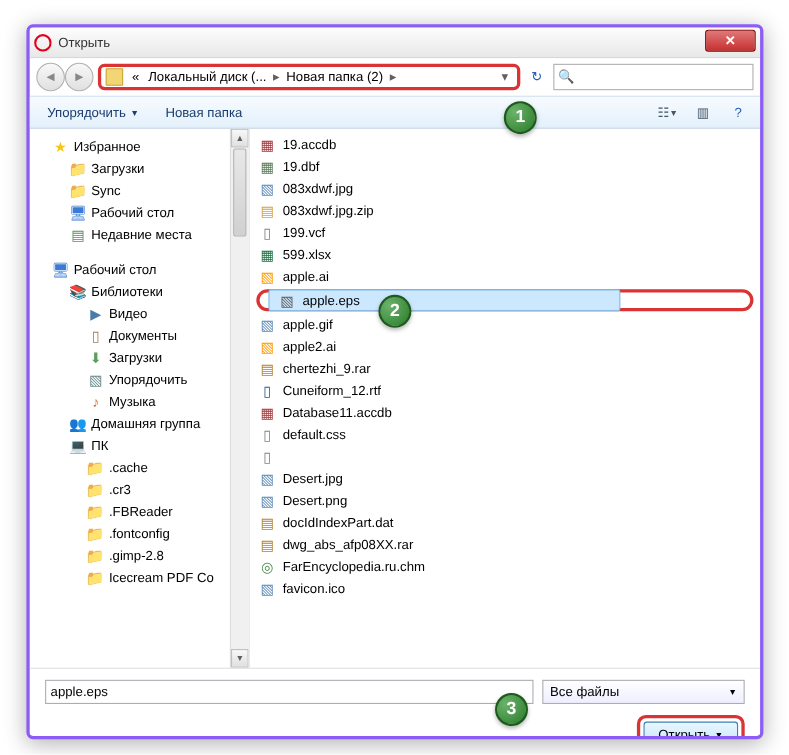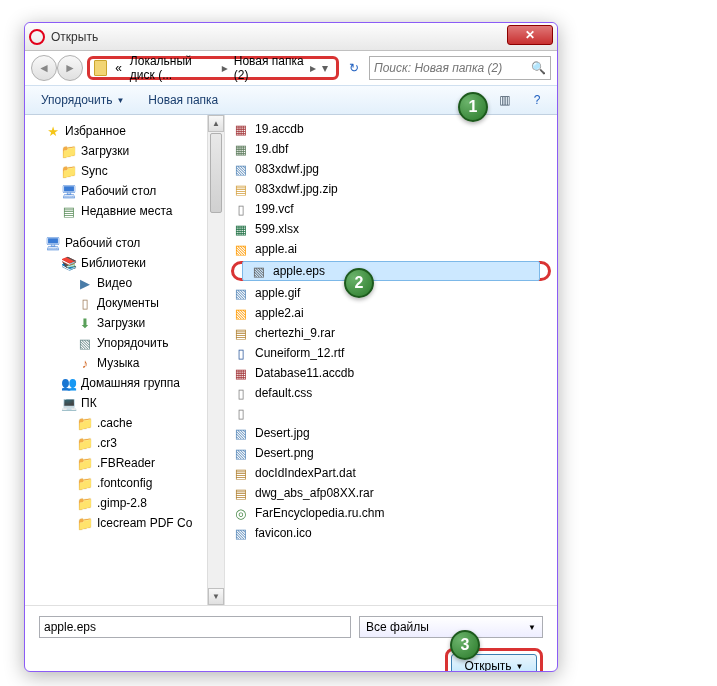--- a/index.html
+++ b/index.html
@@ -1,17 +1,17 @@
 <!DOCTYPE html>
 <html><head>
 <meta charset="utf-8">
 <style>
 * { box-sizing: border-box; margin: 0; padding: 0; font-family: "Segoe UI", Tahoma, sans-serif; font-size: 12px; }
 body { background: #fff; width: 717px; height: 686px; position: relative; }
-.dialog { position: absolute; left: 24px; top: 22px; width: 534px; height: 650px; background: #fff; border: 1px solid #8b5cf6; border-radius: 6px; box-shadow: 0 4px 20px rgba(0,0,0,0.3); overflow: hidden; }
+.dialog { position: absolute; left: 24px; top: 22px; width: 670px; height: 650px; background: #fff; border: 3px solid #8b5cf6; border-radius: 6px; box-shadow: 0 4px 20px rgba(0,0,0,0.3); overflow: hidden; }
 .titlebar { height: 28px; background: linear-gradient(#fdfdfd, #e8e8e8); border-bottom: 1px solid #c0c0c0; display: flex; align-items: center; padding: 0 4px; border-radius: 6px 6px 0 0; }
 .titlebar .app-icon { width: 16px; height: 16px; margin-right: 6px; }
 .titlebar .title { flex: 1; color: #333; }
 .close-btn { width: 46px; height: 20px; background: linear-gradient(#e07878, #c83030); border: 1px solid #8b0000; border-radius: 3px; color: #fff; display: flex; align-items: center; justify-content: center; font-weight: bold; cursor: pointer; margin-top: -4px; }
 .nav-row { height: 34px; display: flex; align-items: center; padding: 4px 6px; gap: 4px; }
 .nav-btns { display: flex; gap: 0; }
 .nav-btn { width: 26px; height: 26px; border: 1px solid #b0b0b0; border-radius: 50%; background: linear-gradient(#f8f8f8, #e0e0e0); display: flex; align-items: center; justify-content: center; color: #888; cursor: pointer; }
 .breadcrumb-wrap { flex: 1; height: 24px; border: 3px solid #d93333; border-radius: 6px; background: #fff; display: flex; align-items: center; padding: 0 4px; position: relative; }
 .bc-icon { width: 16px; height: 16px; background: #f2d574; border: 1px solid #caa52e; border-radius: 1px; margin-right: 4px; }
 .bc-seg { padding: 0 4px; cursor: pointer; }
@@ -104,21 +104,20 @@
       <div class="bc-icon"></div>
       <span class="bc-seg">«</span>
       <span class="bc-seg">Локальный диск (...</span>
       <span class="bc-arrow">▸</span>
       <span class="bc-seg">Новая папка (2)</span>
       <span class="bc-arrow">▸</span>
       <span class="bc-drop">▾</span>
     </div>
     <div class="refresh-btn">↻</div>
     <div class="search-box">
-      <input placeholder="Поиск: Новая папка (2)" style="">
       <span class="search-icon">🔍</span>
     </div>
   </div>
 
   <div class="toolbar">
     <div class="tb-btn">
         <span>Упорядочить</span>
         <span class="tb-drop">▼</span>
       </div>
     <div class="tb-btn">Новая папка</div>

